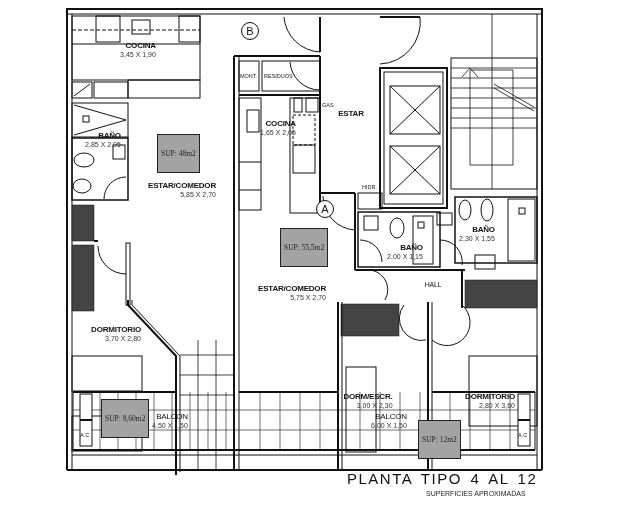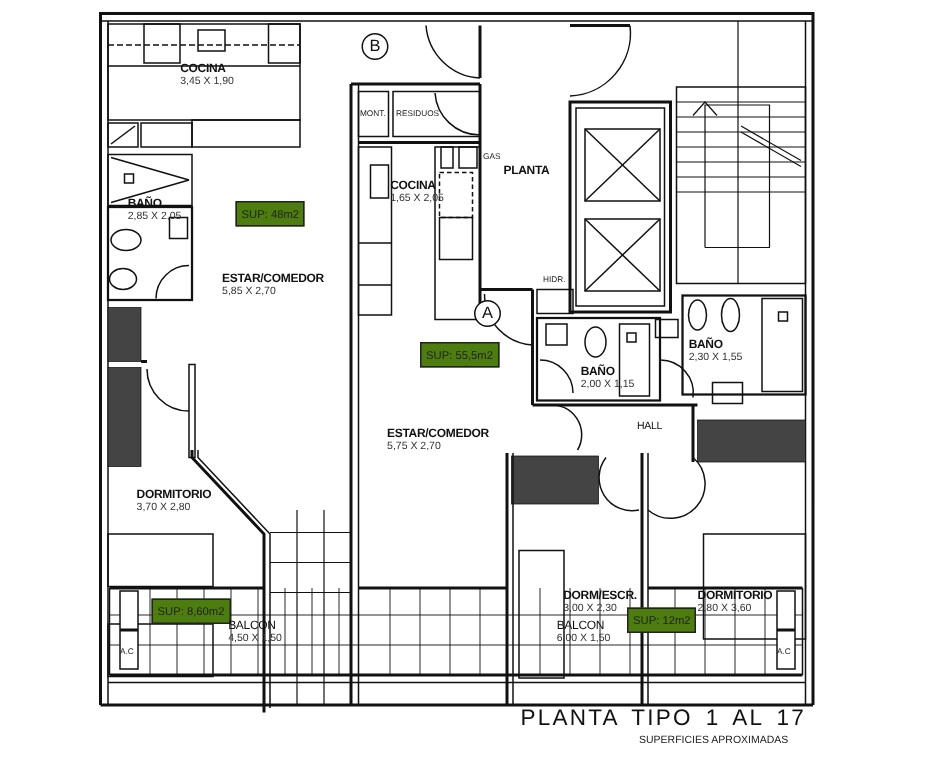--- a/index.html
+++ b/index.html
@@ -1,22 +1,22 @@
 <!DOCTYPE html>
 <html><head>
 <meta charset="utf-8">
 <style>
   html, body { margin: 0; padding: 0; background: #ffffff; }
   body { width: 624px; height: 505px; position: relative; overflow: hidden; font-family: "Liberation Sans", sans-serif; }
   svg.plan { position: absolute; left: 0; top: 0; }
-  .lbl { position: absolute; text-align: left; color: #111; line-height: 1; white-space: nowrap; transform: translateX(-50%); }
+  .lbl { position: absolute; text-align: right; color: #111; line-height: 1; white-space: nowrap; transform: translateX(-50%); }
   .lbl .name { font-size: 8px; font-weight: bold; letter-spacing: -0.2px; display: block; }
   .lbl .dim { font-size: 7px; color: #333; display: block; margin-top: 1px; }
   .small { position: absolute; font-size: 5.5px; color: #222; white-space: nowrap; }
-  .sup { position: absolute; font-size: 7.5px; color: #222; border: 1px solid #222; padding: 3px 3px; background: #4d7c0f; white-space: nowrap; }
+  .sup { position: absolute; font-size: 7.5px; color: #222; border: 1px solid #222; padding: 14px 3px; background: #a3a3a3; white-space: nowrap; font-family: Liberation Serif, serif; }
   .marker { position: absolute; width: 16px; height: 16px; border: 1px solid #111; border-radius: 50%; font-size: 11px; text-align: center; line-height: 16px; color: #111; background: #fff; }
   .title { position: absolute; left: 347px; top: 470px; font-size: 15px; letter-spacing: 1.5px; color: #111; word-spacing: 3px; }
   .subtitle { position: absolute; left: 426px; top: 490px; font-size: 7px; color: #222; }
 </style>
 </head>
 <body>
 
 <svg class="plan" width="624" height="505" viewBox="0 0 624 505" xmlns="http://www.w3.org/2000/svg">
   <g fill="none" stroke="#111" stroke-width="1">
 
@@ -200,21 +200,21 @@
     <line x1="72" y1="455" x2="537" y2="455"></line>
   </g>
 </svg>
 
 <div class="marker" style="left:241px;top:22px;">B</div>
 <div class="marker" style="left:316px;top:200px;">A</div>
 
 <div class="sup" style="left:157px;top:134px;">SUP: 48m2</div>
 <div class="sup" style="left:280px;top:228px;">SUP: 55,5m2</div>
 <div class="sup" style="left:101px;top:399px;">SUP: 8,60m2</div>
-<div class="sup" style="left:418px;top:405px;">SUP: 12m2</div>
+<div class="sup" style="left:418px;top:420px;">SUP: 12m2</div>
 
 <div class="lbl" style="left:138px;top:42px;">
   <span class="name">COCINA</span>
   <span class="dim">3,45 X 1,90</span>
 </div>
 <div class="lbl" style="left:103px;top:132px;">
   <span class="name">BAÑO</span>
   <span class="dim">2,85 X 2,05</span>
 </div>
 <div class="lbl" style="left:182px;top:182px;">
@@ -228,51 +228,51 @@
 <div class="lbl" style="left:170px;top:413px;">
   <span class="name" style="font-weight:normal;">BALCON</span>
   <span class="dim">4,50 X 1,50</span>
 </div>
 
 <div class="lbl" style="left:278px;top:120px;">
   <span class="name">COCINA</span>
   <span class="dim">1,65 X 2,05</span>
 </div>
 <div class="lbl" style="left:351px;top:110px;">
-  <span class="name">PLANTA</span>
+  <span class="name">ESTAR</span>
 </div>
 <div class="lbl" style="left:292px;top:285px;">
   <span class="name">ESTAR/COMEDOR</span>
   <span class="dim">5,75 X 2,70</span>
 </div>
 <div class="lbl" style="left:405px;top:244px;">
   <span class="name">BAÑO</span>
   <span class="dim">2,00 X 1,15</span>
 </div>
 <div class="lbl" style="left:477px;top:226px;">
   <span class="name">BAÑO</span>
   <span class="dim">2,30 X 1,55</span>
 </div>
 <div class="lbl" style="left:433px;top:281px;">
   <span class="name" style="font-weight:normal;font-size:7px;">HALL</span>
 </div>
-<div class="lbl" style="left:400px;top:393px;">
+<div class="lbl" style="left:368px;top:393px;">
   <span class="name">DORM/ESCR.</span>
   <span class="dim">3,00 X 2,30</span>
 </div>
 <div class="lbl" style="left:490px;top:393px;">
   <span class="name">DORMITORIO</span>
   <span class="dim">2,80 X 3,60</span>
 </div>
 <div class="lbl" style="left:389px;top:413px;">
   <span class="name" style="font-weight:normal;">BALCON</span>
   <span class="dim">6,00 X 1,50</span>
 </div>
 
 <span class="small" style="left:240px;top:73px;">MONT.</span>
 <span class="small" style="left:264px;top:73px;">RESIDUOS</span>
 <span class="small" style="left:322px;top:102px;">GAS</span>
 <span class="small" style="left:362px;top:184px;">HIDR.</span>
 <span class="small" style="left:80px;top:432px;">A.C</span>
 <span class="small" style="left:518px;top:432px;">A.C</span>
 
-<div class="title">PLANTA TIPO 1 AL 17</div>
+<div class="title">PLANTA TIPO 4 AL 12</div>
 <div class="subtitle">SUPERFICIES APROXIMADAS</div>
 
 </body></html>

